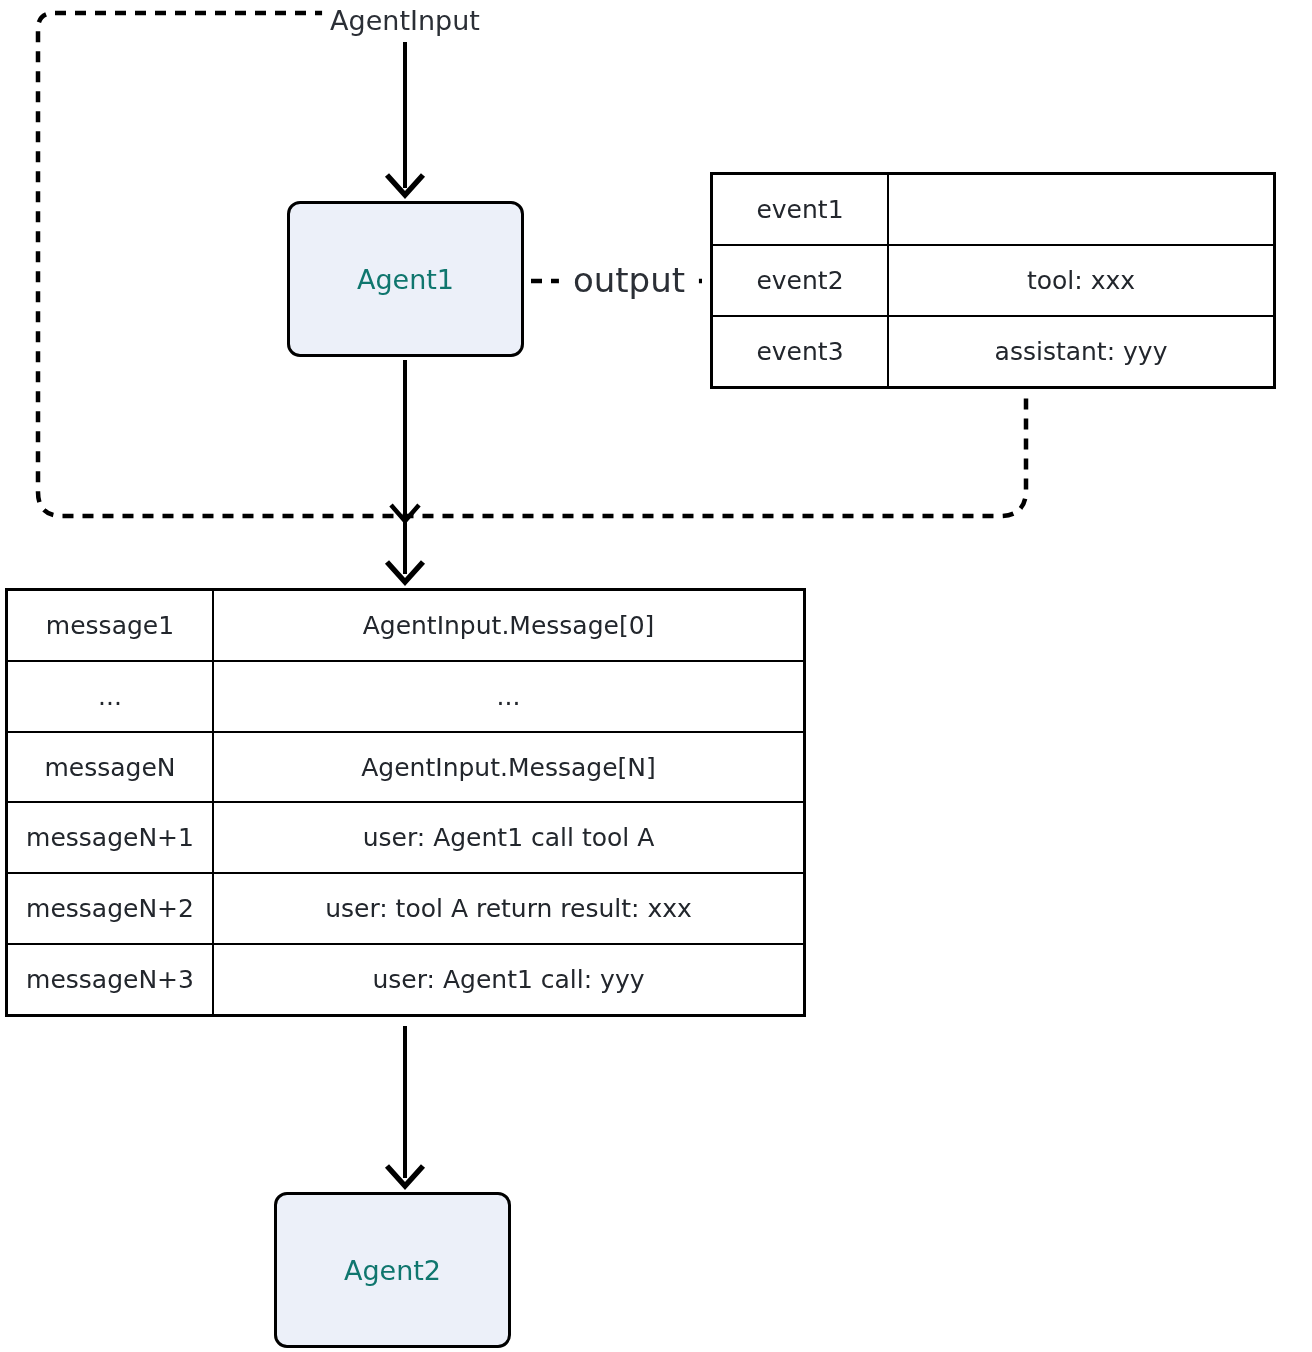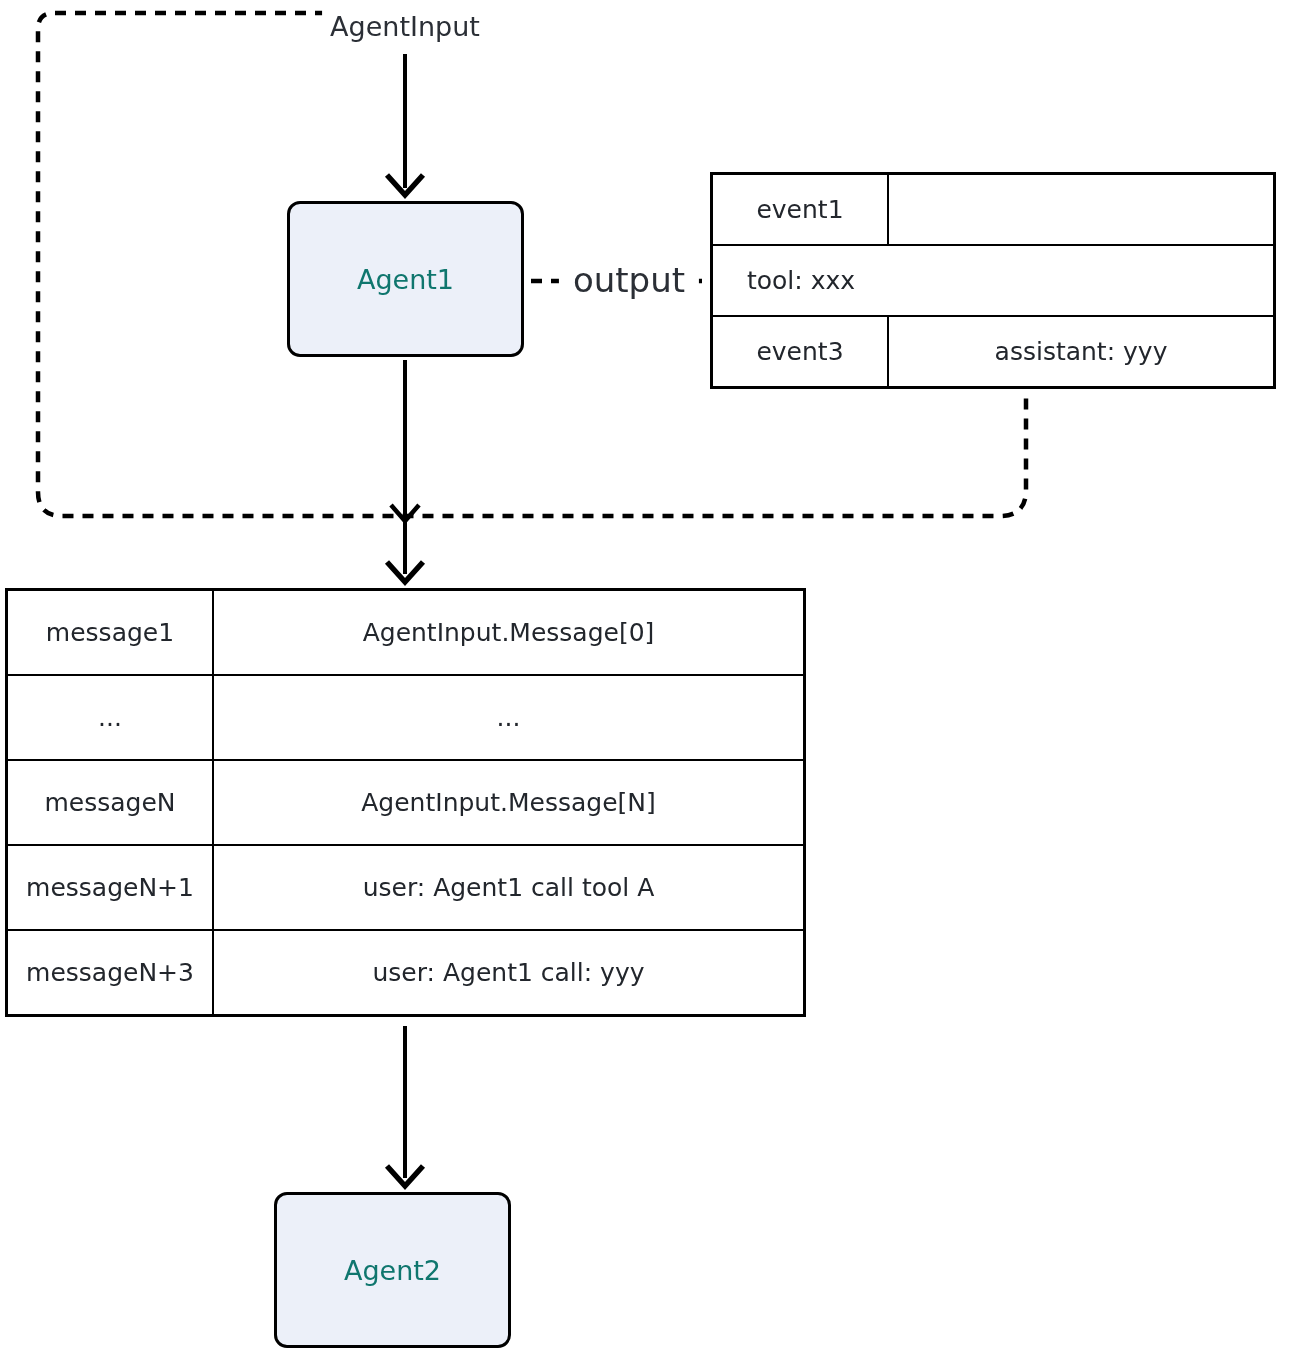--- a/index.html
+++ b/index.html
@@ -18,21 +18,21 @@
   }
   .connector-layer {
     position: absolute;
     left: 0; top: 0;
     width: 1312px;
     height: 1352px;
   }
   .float-label {
     position: absolute;
     background: #ffffff;
-    padding: 12px 8px;
+    padding: 6px 8px;
     font-size: 27px;
     color: #2b2f36;
     white-space: nowrap;
     line-height: 1.1;
   }
   .agentinput-label {
     left: 405px;
     top: 0px;
     transform: translateX(-50%);
   }
@@ -123,20 +123,21 @@
 
   <div class="node node-agent1">
     <span>Agent1</span>
   </div>
 
   <div class="dtable event-table">
     <div class="trow">
       <div class="cell key">event1</div>
     </div>
     <div class="trow">
+      <div class="cell key">event2</div>
       <div class="cell val">tool: xxx</div>
     </div>
     <div class="trow">
       <div class="cell key">event3</div>
       <div class="cell val">assistant: yyy</div>
     </div>
   </div>
 
   <div class="dtable message-table">
     <div class="trow">
@@ -149,20 +150,24 @@
     </div>
     <div class="trow">
       <div class="cell key">messageN</div>
       <div class="cell val">AgentInput.Message[N]</div>
     </div>
     <div class="trow">
       <div class="cell key">messageN+1</div>
       <div class="cell val">user: Agent1 call tool A</div>
     </div>
     <div class="trow">
+      <div class="cell key">messageN+2</div>
+      <div class="cell val">user: tool A return result: xxx</div>
+    </div>
+    <div class="trow">
       <div class="cell key">messageN+3</div>
       <div class="cell val">user: Agent1 call: yyy</div>
     </div>
   </div>
 
   <div class="node node-agent2">
     <span>Agent2</span>
   </div>
 
 </div>

